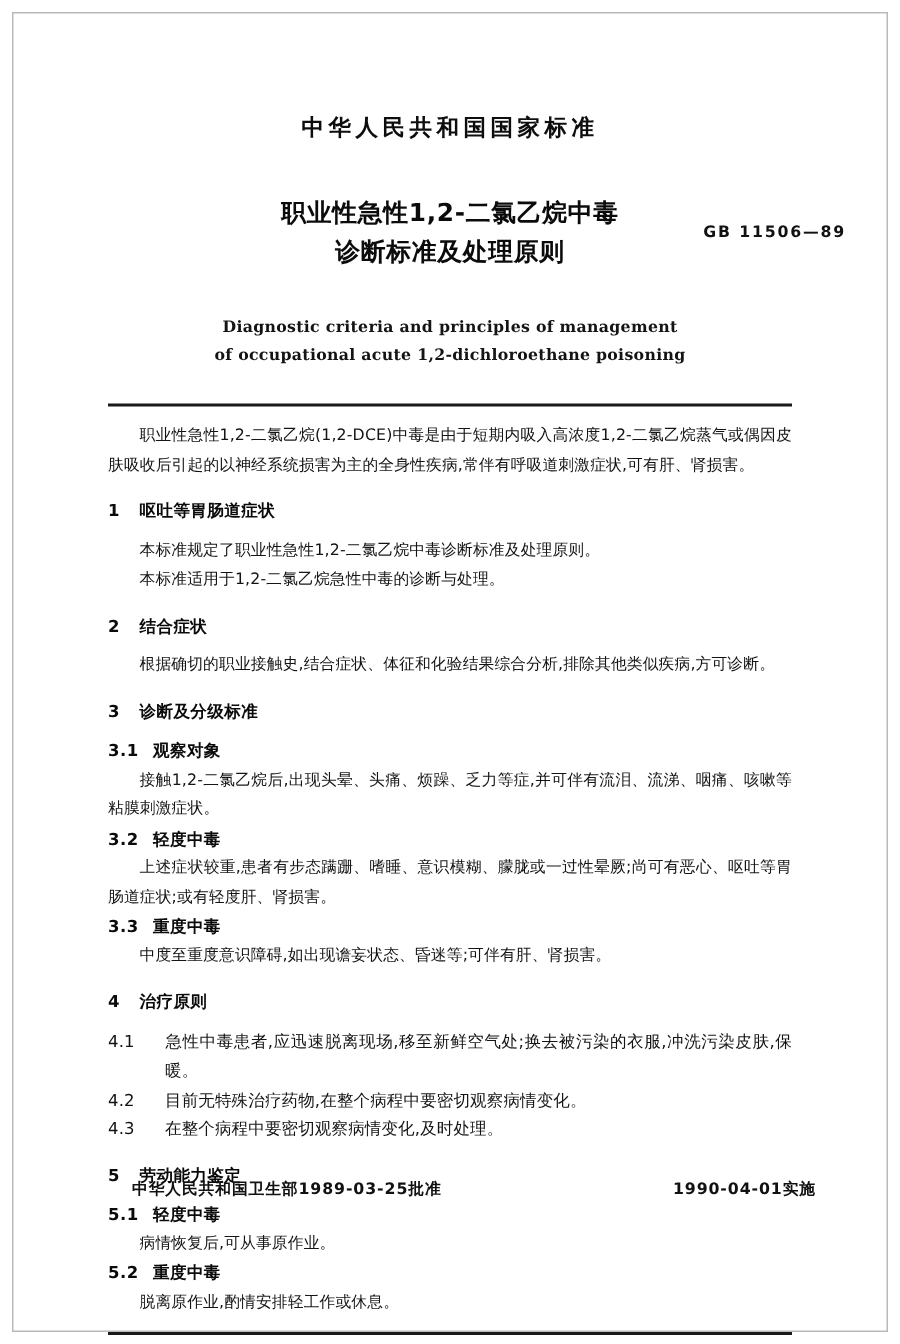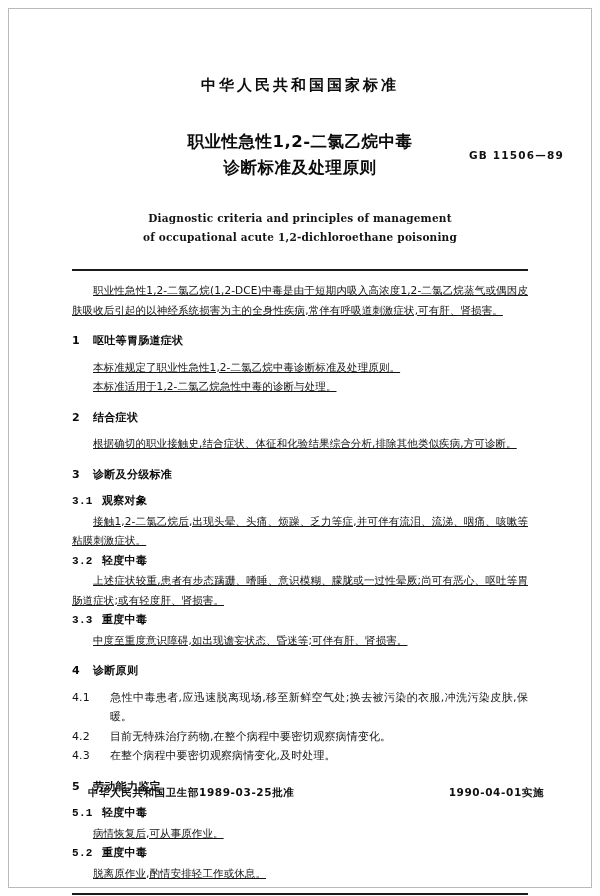--- a/index.html
+++ b/index.html
@@ -104,41 +104,39 @@
   .body-area {
     margin-top: 10px;
   }
   .para {
     font-size: 10.5px;
     line-height: 19.5px;
     letter-spacing: 0.1px;
     text-align: justify;
     color: #141414;
     margin: 0;
-    text-decoration: underline;
   }
   .para.indent {
     text-indent: 21px;
   }
 
   .sec {
     font-size: 11px;
     font-weight: bold;
     line-height: 19.5px;
     letter-spacing: 0.3px;
     color: #0b0b0b;
     margin: 0;
   }
   .sec .num {
     display: inline-block;
     min-width: 21px;
   }
   .sec.lvl2 .num {
     min-width: 30px;
-    font-family: Liberation Mono, monospace;
   }
   .gap-s { height: 7px; }
   .gap-m { height: 11px; }
 
   .numbered {
     font-size: 11px;
     line-height: 19.5px;
     letter-spacing: 0.1px;
     color: #141414;
     margin: 0;
@@ -231,21 +229,21 @@
       <p class="para indent">上述症状较重,患者有步态蹒跚、嗜睡、意识模糊、朦胧或一过性晕厥;尚可有恶心、呕吐等胃肠道症状;或有轻度肝、肾损害。</p>
 
       <p class="sec lvl2">
         <span class="num">3.3</span><span>重度中毒</span>
       </p>
       <p class="para indent">中度至重度意识障碍,如出现谵妄状态、昏迷等;可伴有肝、肾损害。</p>
 
       <div class="gap-m"></div>
 
       <p class="sec">
-        <span class="num">4</span><span>诊断原则</span>
+        <span class="num">4</span><span>治疗原则</span>
       </p>
       <div class="gap-s"></div>
 
       <p class="numbered">
         <span class="num">4.1</span><span>急性中毒患者,应迅速脱离现场,移至新鲜空气处;换去被污染的衣服,冲洗污染皮肤,保暖。</span>
       </p>
       <p class="numbered">
         <span class="num">4.2</span><span>目前无特殊治疗药物,在整个病程中要密切观察病情变化。</span>
       </p>
       <p class="numbered">

